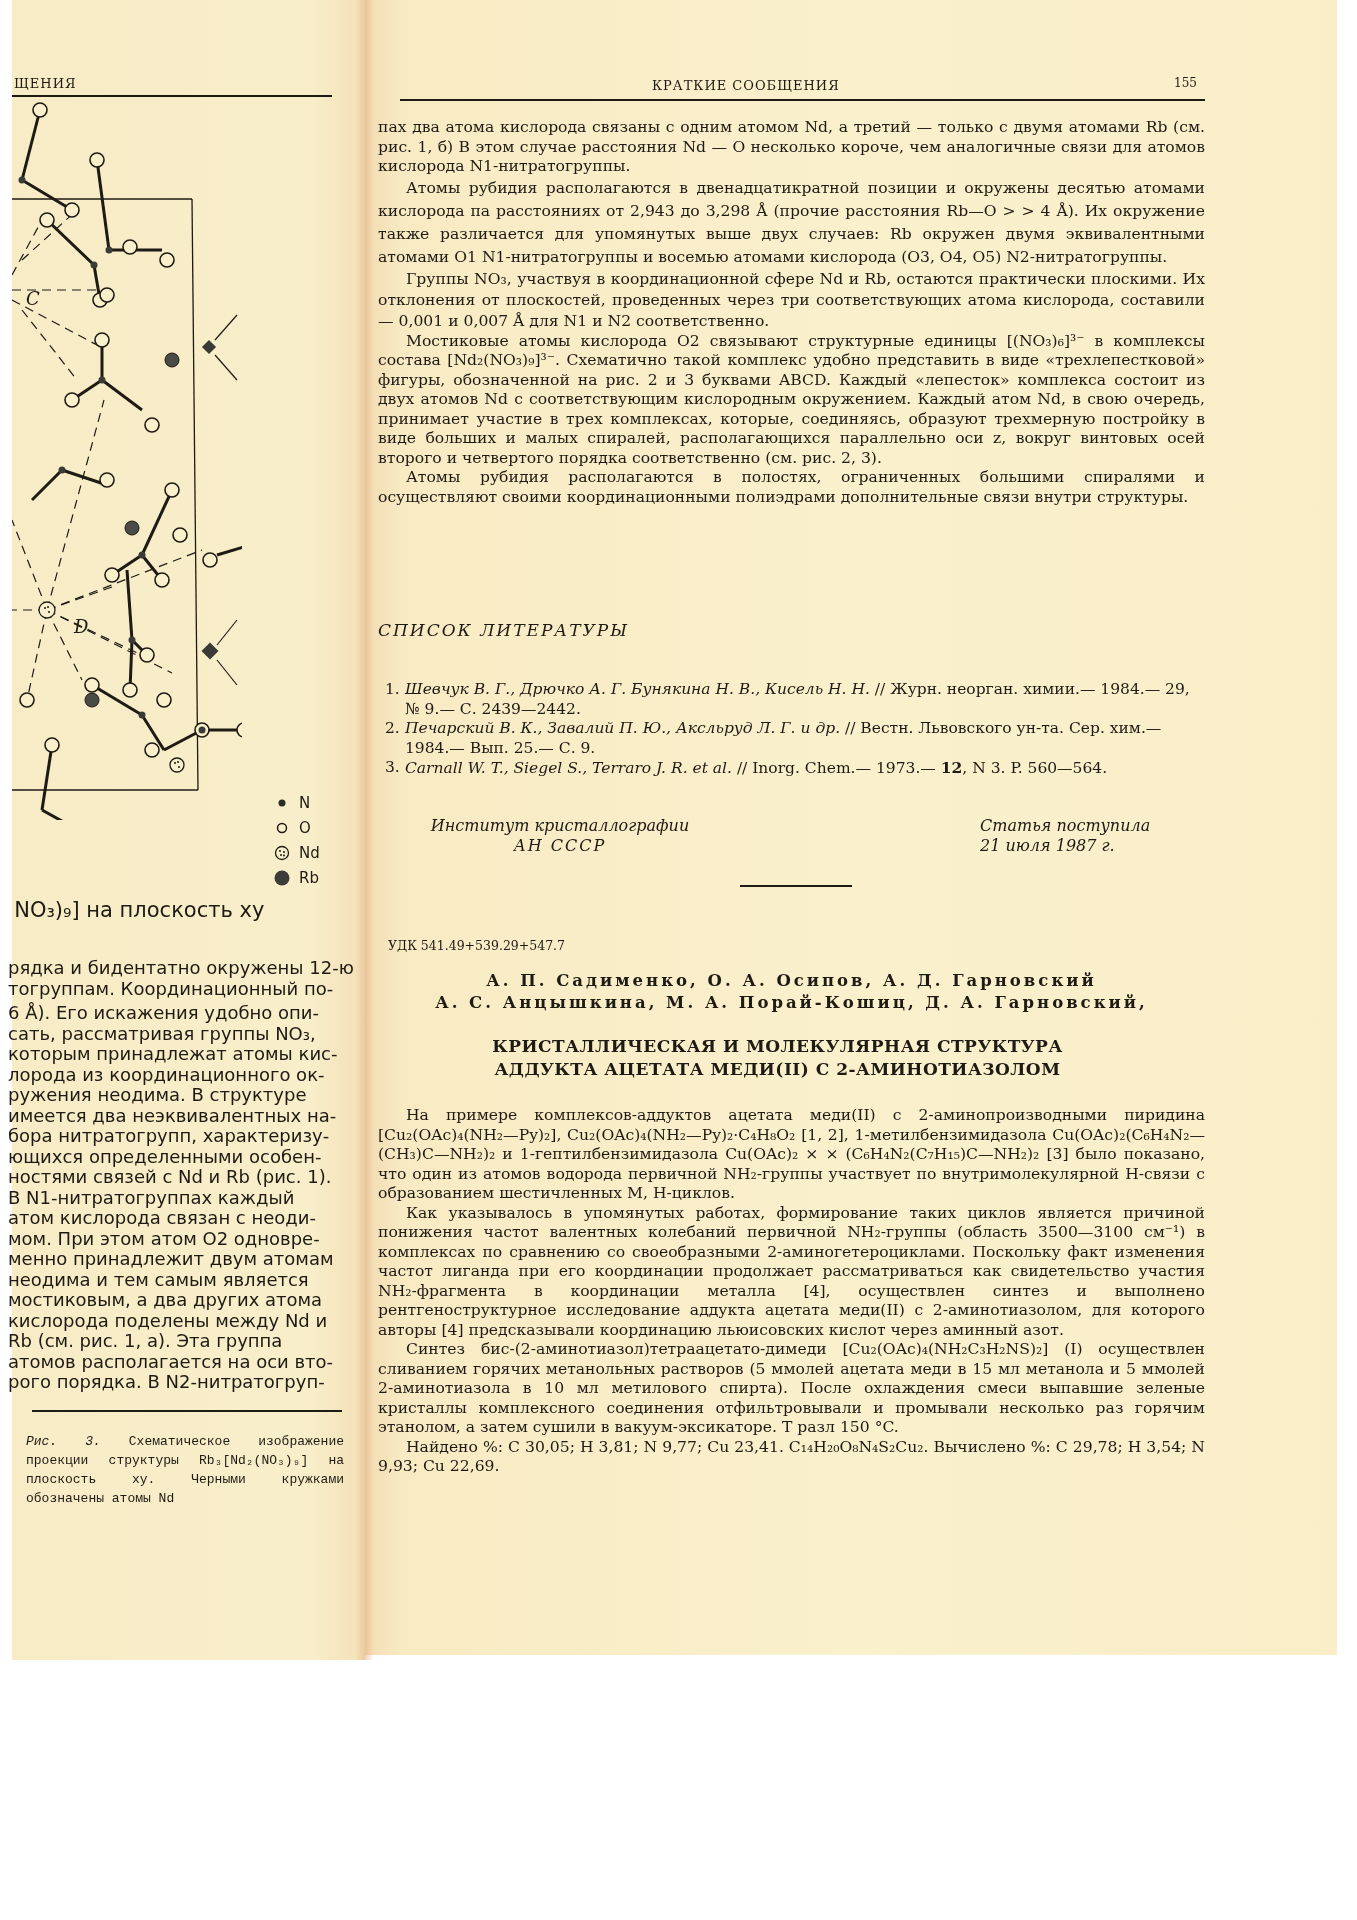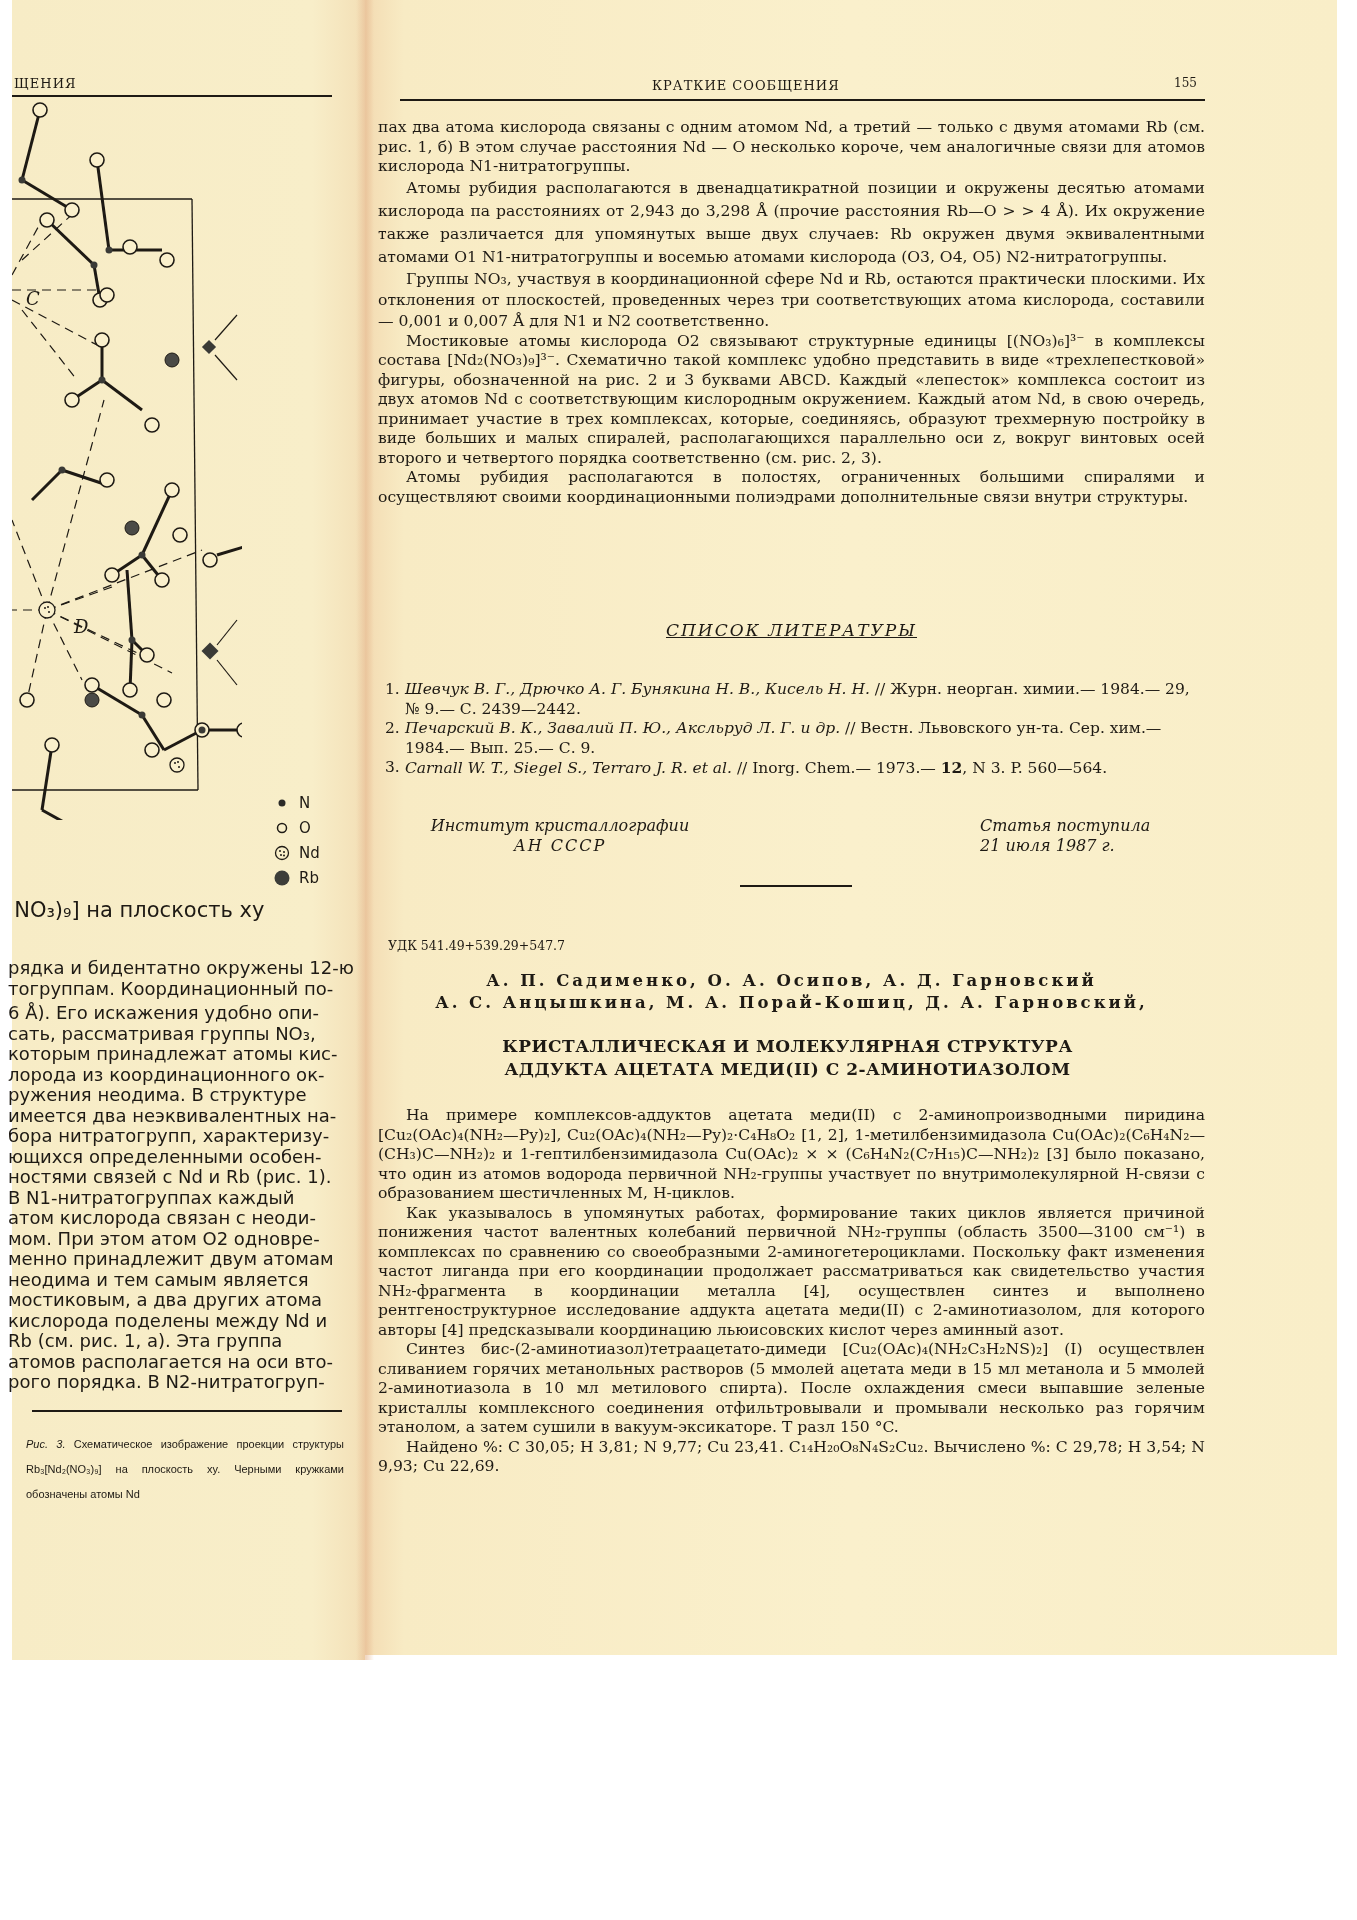--- a/index.html
+++ b/index.html
@@ -18,33 +18,33 @@
     .gutter-shadow {
       position: absolute; left: 356px; top: 0; width: 18px; height: 1660px;
       background: linear-gradient(90deg, rgba(230,190,150,0) 0%, rgba(228,180,140,.55) 55%, rgba(230,190,150,0) 100%);
     }
     .running-head { position: absolute; font-size: 13px; letter-spacing: 1px; }
     .rule { position: absolute; height: 2px; background: #1e1a14; }
     .text { position: absolute; font-size: 15.6px; line-height: 19.5px; text-align: justify; }
     .text p { margin: 0; }
     .text p.indent { text-indent: 28px; }
     .left-col { font-family: "DejaVu Sans", "Liberation Sans", sans-serif; font-size: 18px; line-height: 20.5px; }
-    .heading-italic { position: absolute; font-style: italic; font-size: 17px; letter-spacing: 2px; text-align: center; text-decoration: underline; }
+    .heading-italic { position: absolute; font-style: italic; font-size: 17px; letter-spacing: 2px; text-align: left; }
     .ref-list { position: absolute; font-size: 15.5px; line-height: 19.5px; }
     .ref-item { display: flex; }
     .ref-num { width: 20px; flex: none; }
     .ital { font-style: italic; }
     .bold { font-weight: bold; }
     .title-caps { position: absolute; font-size: 17px; font-weight: bold; line-height: 23px; text-align: center; letter-spacing: .5px; }
     .authors { position: absolute; font-size: 16.5px; font-weight: bold; line-height: 22px; text-align: center; letter-spacing: 3px; }
     .udk { position: absolute; font-size: 12.5px; }
     .legend { position: absolute; font-family: "DejaVu Sans", "Liberation Sans", sans-serif; font-size: 15px; }
     .legend-row { display: flex; align-items: center; height: 25px; }
     .legend-row .sym { width: 34px; display: flex; justify-content: center; }
-    .caption { position: absolute; font-family: Liberation Sans, sans-serif; font-size: 11px; line-height: 25px; text-align: justify; }
+    .caption { position: absolute; font-family: Liberation Mono, monospace; font-size: 13px; line-height: 19px; text-align: justify; }
   </style>
 </head>
 <body>
 
 <div class="paper-left"></div>
 <div class="paper-right"></div>
 <div class="gutter-shadow"></div>
 
 <div class="running-head" style="left:14px; top:76px;">ЩЕНИЯ</div>
 <div class="rule" style="left:12px; top:95px; width:320px;"></div>
@@ -279,21 +279,21 @@
 
 <div class="rule" style="left:740px; top:885px; width:112px; height:1.5px;"></div>
 
 <div class="udk" style="left:388px; top:938px;">УДК 541.49+539.29+547.7</div>
 
 <div class="authors" style="left:378px; top:970px; width:827px;">
   <div>А. П. Садименко, О. А. Осипов, А. Д. Гарновский</div>
   <div>А. С. Анцышкина, М. А. Порай-Кошиц, Д. А. Гарновский,</div>
 </div>
 
-<div class="title-caps" style="left:374px; top:1035px; width:827px;">
+<div class="title-caps" style="left:364px; top:1035px; width:827px;">
   <div>КРИСТАЛЛИЧЕСКАЯ И МОЛЕКУЛЯРНАЯ СТРУКТУРА</div>
   <div>АДДУКТА АЦЕТАТА МЕДИ(II) С 2-АМИНОТИАЗОЛОМ</div>
 </div>
 
 <div class="text" style="left:378px; top:1106px; width:827px;">
   <p class="indent">На примере комплексов-аддуктов ацетата меди(II) с 2-аминопроизводными пиридина [Cu₂(OAc)₄(NH₂—Py)₂], Cu₂(OAc)₄(NH₂—Py)₂·C₄H₈O₂ [1, 2], 1-метилбензимидазола Cu(OAc)₂(C₆H₄N₂—(CH₃)C—NH₂)₂ и 1-гептилбензимидазола Cu(OAc)₂ × × (C₆H₄N₂(C₇H₁₅)C—NH₂)₂ [3] было показано, что один из атомов водорода первичной NH₂-группы участвует по внутримолекулярной H-связи с образованием шестичленных M, H-циклов.</p>
   <p class="indent">Как указывалось в упомянутых работах, формирование таких циклов является причиной понижения частот валентных колебаний первичной NH₂-группы (область 3500—3100 см⁻¹) в комплексах по сравнению со своеобразными 2-аминогетероциклами. Поскольку факт изменения частот лиганда при его координации продолжает рассматриваться как свидетельство участия NH₂-фрагмента в координации металла [4], осуществлен синтез и выполнено рентгеноструктурное исследование аддукта ацетата меди(II) с 2-аминотиазолом, для которого авторы [4] предсказывали координацию льюисовских кислот через аминный азот.</p>
   <p class="indent">Синтез бис-(2-аминотиазол)тетраацетато-димеди [Cu₂(OAc)₄(NH₂C₃H₂NS)₂] (I) осуществлен сливанием горячих метанольных растворов (5 ммолей ацетата меди в 15 мл метанола и 5 ммолей 2-аминотиазола в 10 мл метилового спирта). После охлаждения смеси выпавшие зеленые кристаллы комплексного соединения отфильтровывали и промывали несколько раз горячим этанолом, а затем сушили в вакуум-эксикаторе. T разл 150 °C.</p>
   <p class="indent">Найдено %: C 30,05; H 3,81; N 9,77; Cu 23,41. C₁₄H₂₀O₈N₄S₂Cu₂. Вычислено %: C 29,78; H 3,54; N 9,93; Cu 22,69.</p>
 </div>

